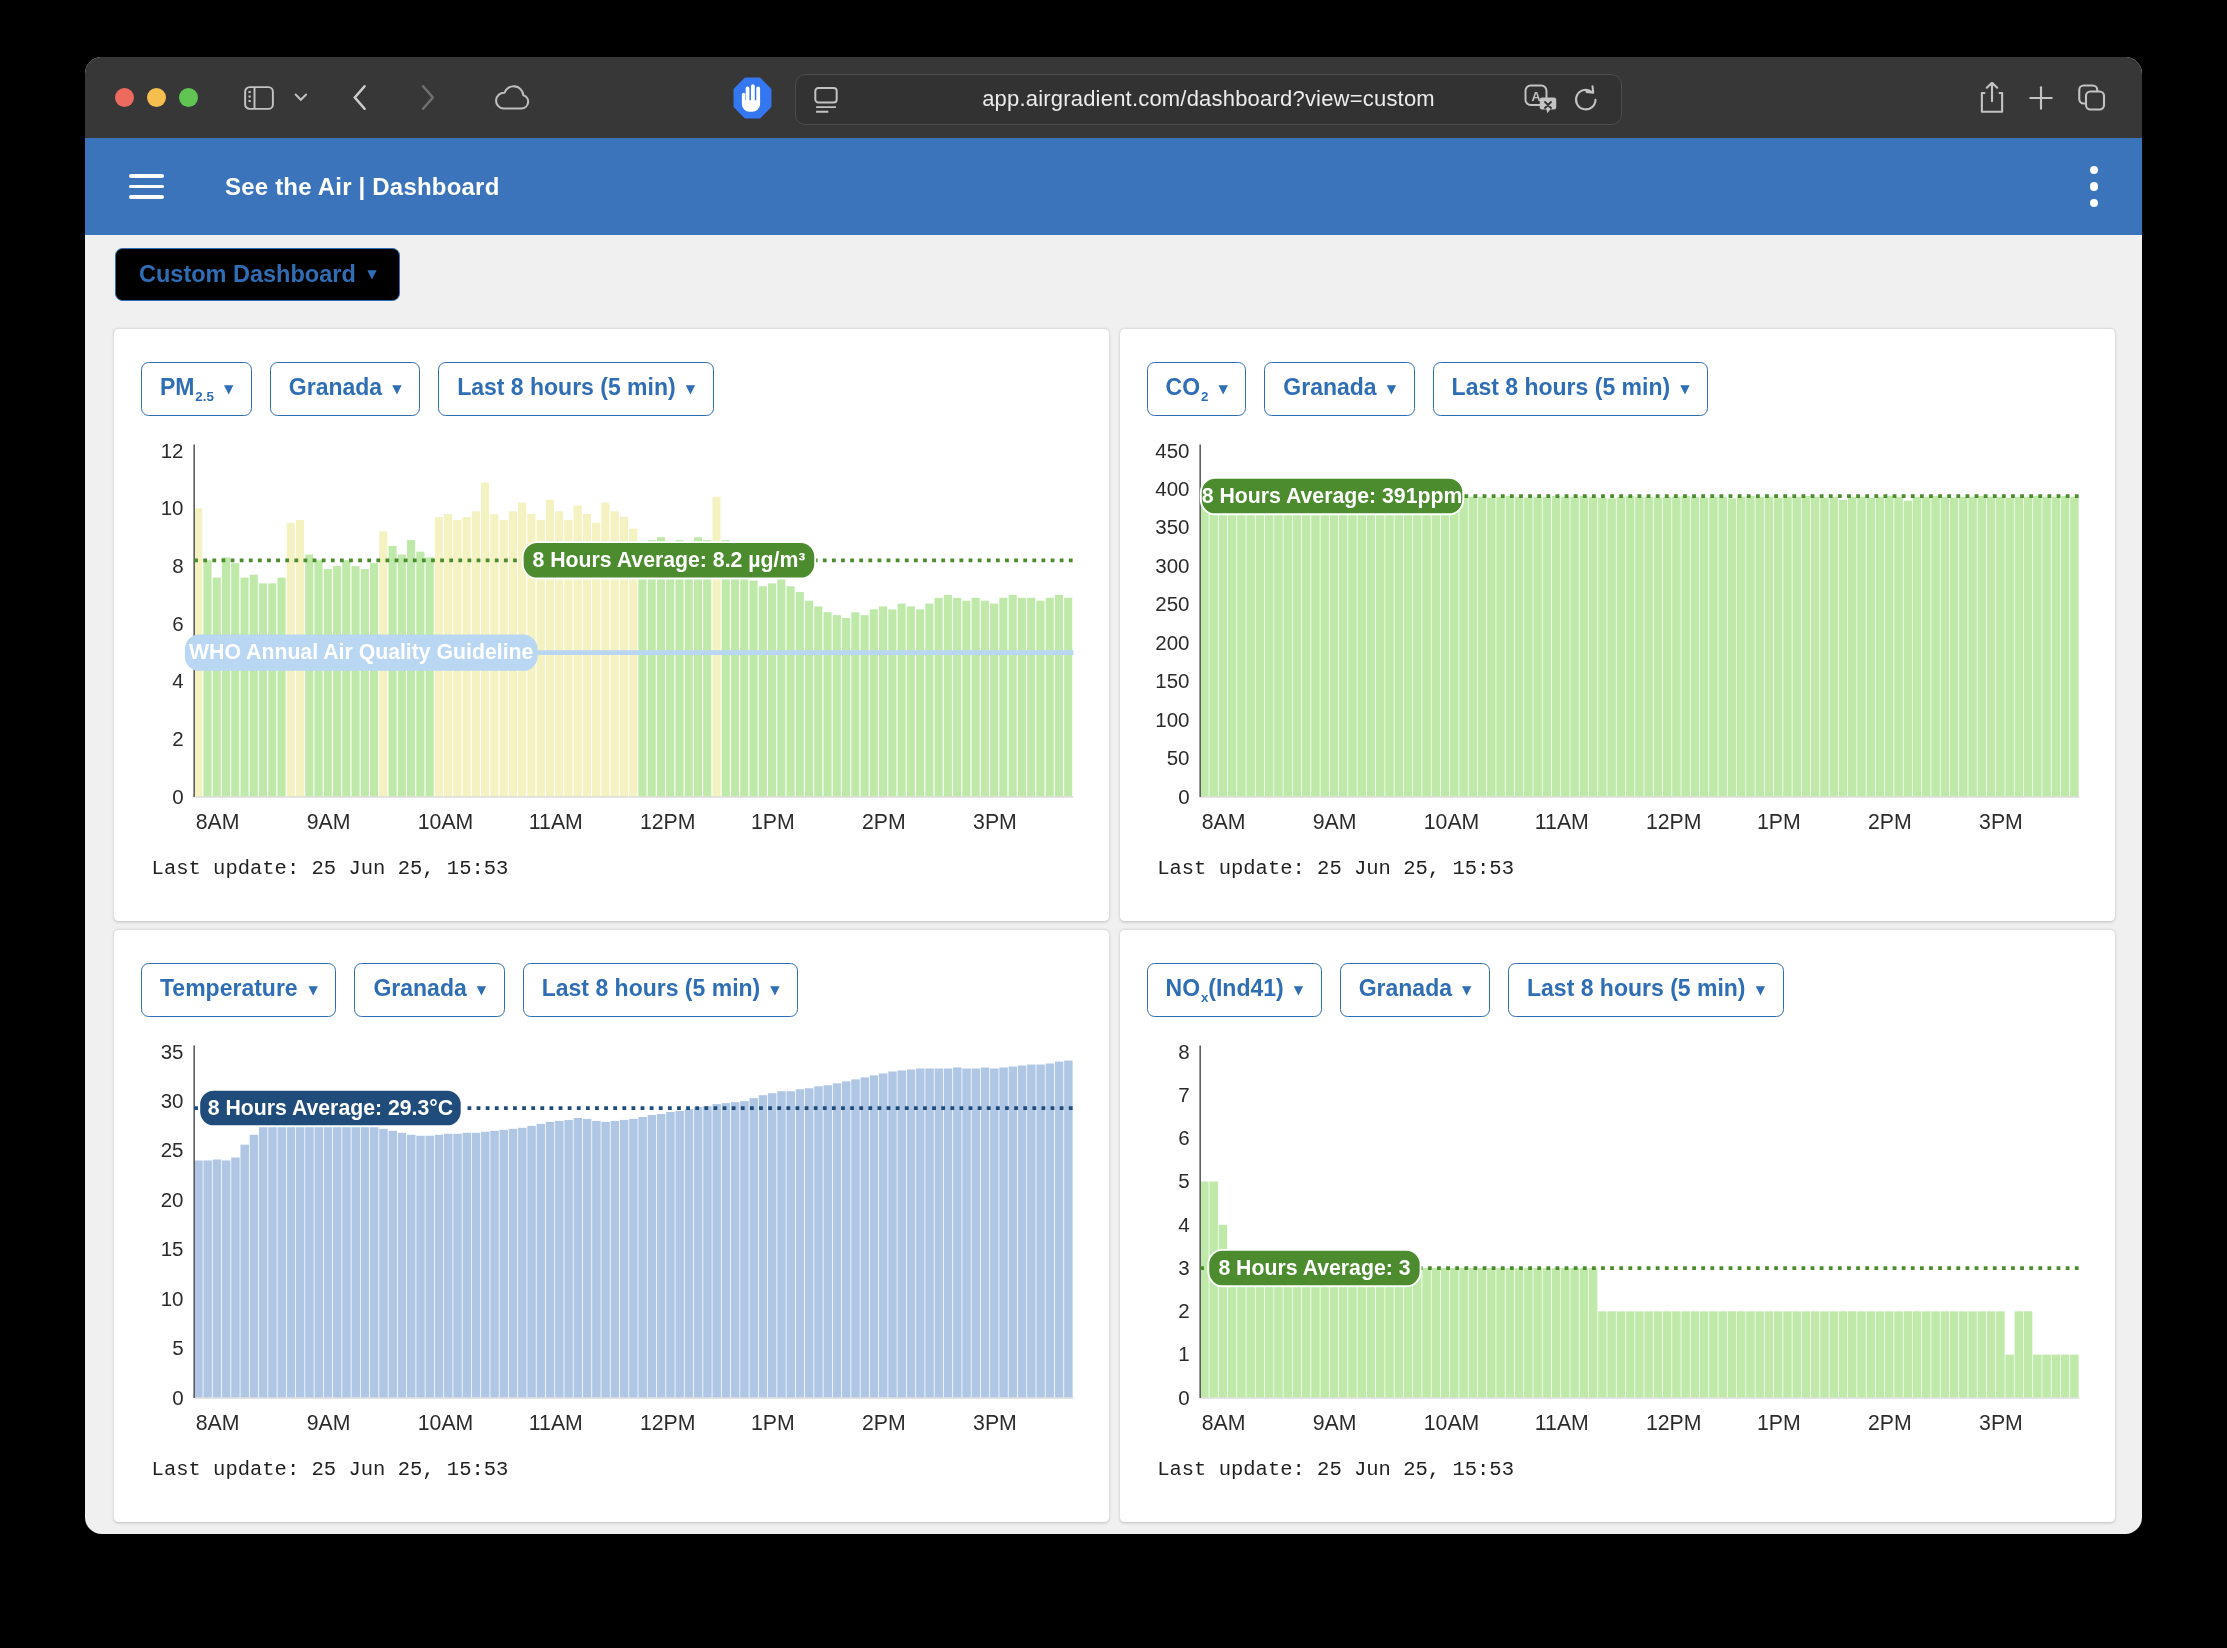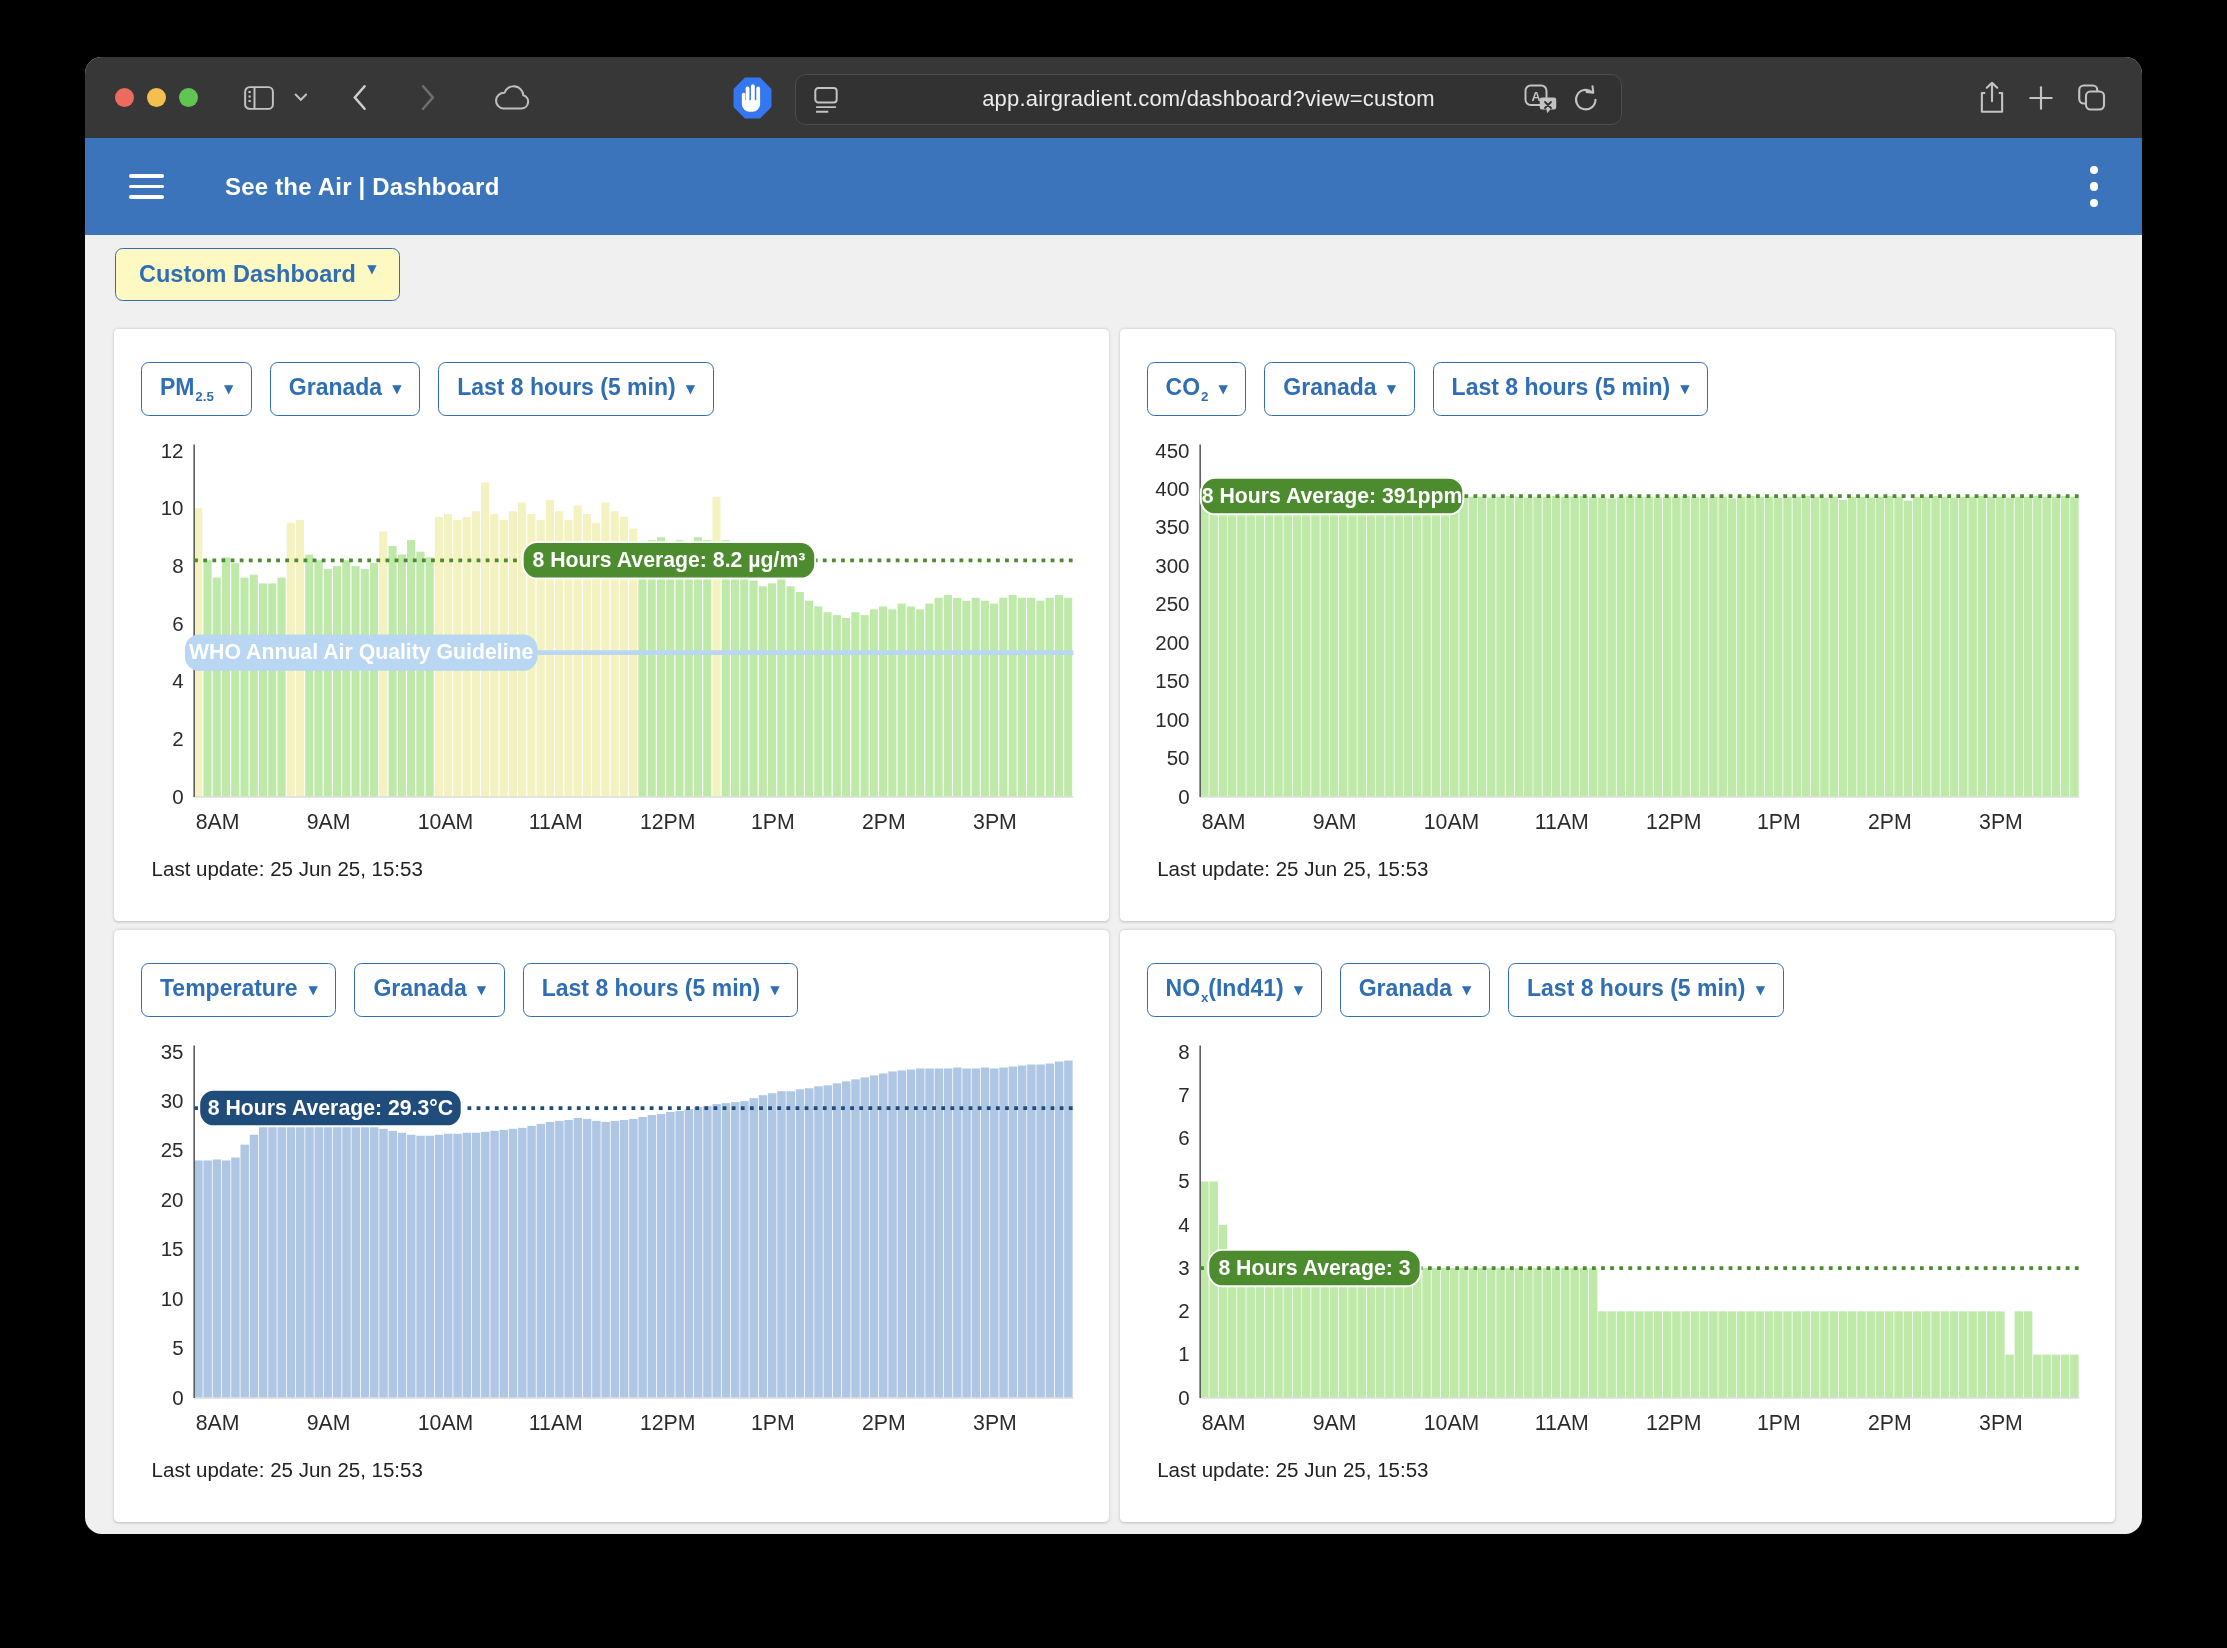--- a/index.html
+++ b/index.html
@@ -16,31 +16,31 @@
   .right-icons{position:absolute;right:35px;top:0;height:81px;display:flex;align-items:center;gap:23px;}
   
   .app-header{height:97px;background:#3b74bb;display:flex;align-items:center;position:relative;}
   .hamburger{margin-left:44px;width:35px;display:flex;flex-direction:column;gap:6.8px;cursor:pointer;}
   .hamburger span{display:block;height:3.8px;background:#fff;border-radius:2.3px;}
   .app-title{color:#fff;font-size:24px;font-weight:bold;margin-left:61px;letter-spacing:0.2px;}
   .kebab{position:absolute;right:44px;display:flex;flex-direction:column;gap:8.4px;cursor:pointer;}
   .kebab i{width:8.4px;height:8.4px;border-radius:50%;background:#fff;}
   
   .subheader{height:78px;display:flex;align-items:center;background:#f0f0f1;}
-  .dash-select{margin-left:30px;background:#fef9c3;border:1.9px solid #2f6eb5;border-radius:7.6px;color:#2f6eb5;font-weight:bold;font-size:23.5px;padding:12px 23px;display:flex;align-items:flex-start;gap:12px;cursor:pointer;font-family:inherit;}
+  .dash-select{margin-left:30px;background:#000000;border:1.9px solid #2f6eb5;border-radius:7.6px;color:#2f6eb5;font-weight:bold;font-size:23.5px;padding:12px 23px;display:flex;align-items:center;gap:12px;cursor:pointer;font-family:inherit;}
   .caret{font-size:16.7px;line-height:1;}
   
   .main{padding:16px 29px 0 29px;display:grid;grid-template-columns:995px 995px;grid-auto-rows:592px;gap:9px 10.6px;}
   .panel{background:#fff;border-radius:4.6px;box-shadow:0 0.8px 3px rgba(0,0,0,.22);padding:33px 27px 12px 27px;box-sizing:border-box;}
   .panel-controls{display:flex;gap:18px;}
   .pbtn{background:#fff;border:1.9px solid #2f6eb5;border-radius:7.6px;color:#2f6eb5;font-weight:bold;font-size:23px;padding:11.4px 18px;display:flex;align-items:flex-start;gap:10.6px;cursor:pointer;font-family:inherit;}
   .pbtn sub{font-size:0.58em;align-self:flex-end;line-height:1;margin-left:0.8px;}
   .pbtn .caret{align-self:center;}
   .chart-wrap{margin-top:21px;}
-  .last-update{font-size:20.5px;color:#222;margin:7.6px 0 0 10.6px;}
+  .last-update{font-size:20.5px;color:#222;margin:7.6px 0 0 10.6px;font-family:Liberation Mono, monospace;}
   svg text{font-family:"Liberation Sans",sans-serif;}
 </style>
 </head>
 <body>
 
 <div class="window">
 
   <div class="chrome">
     <div class="tl-group">
       <span class="tl" style="background: rgb(237, 106, 95);"></span>

